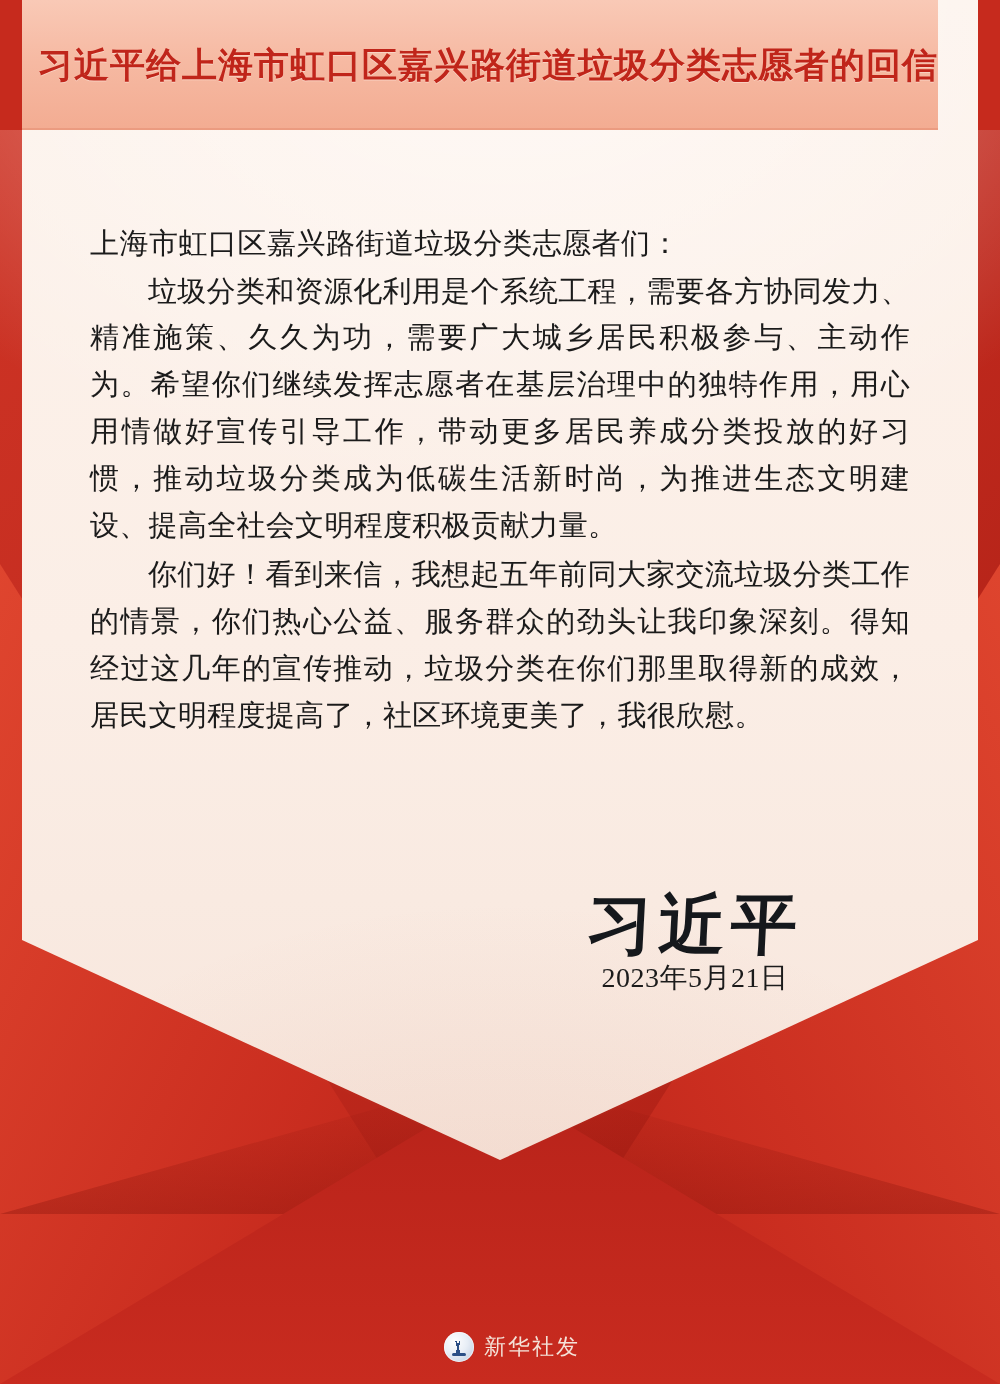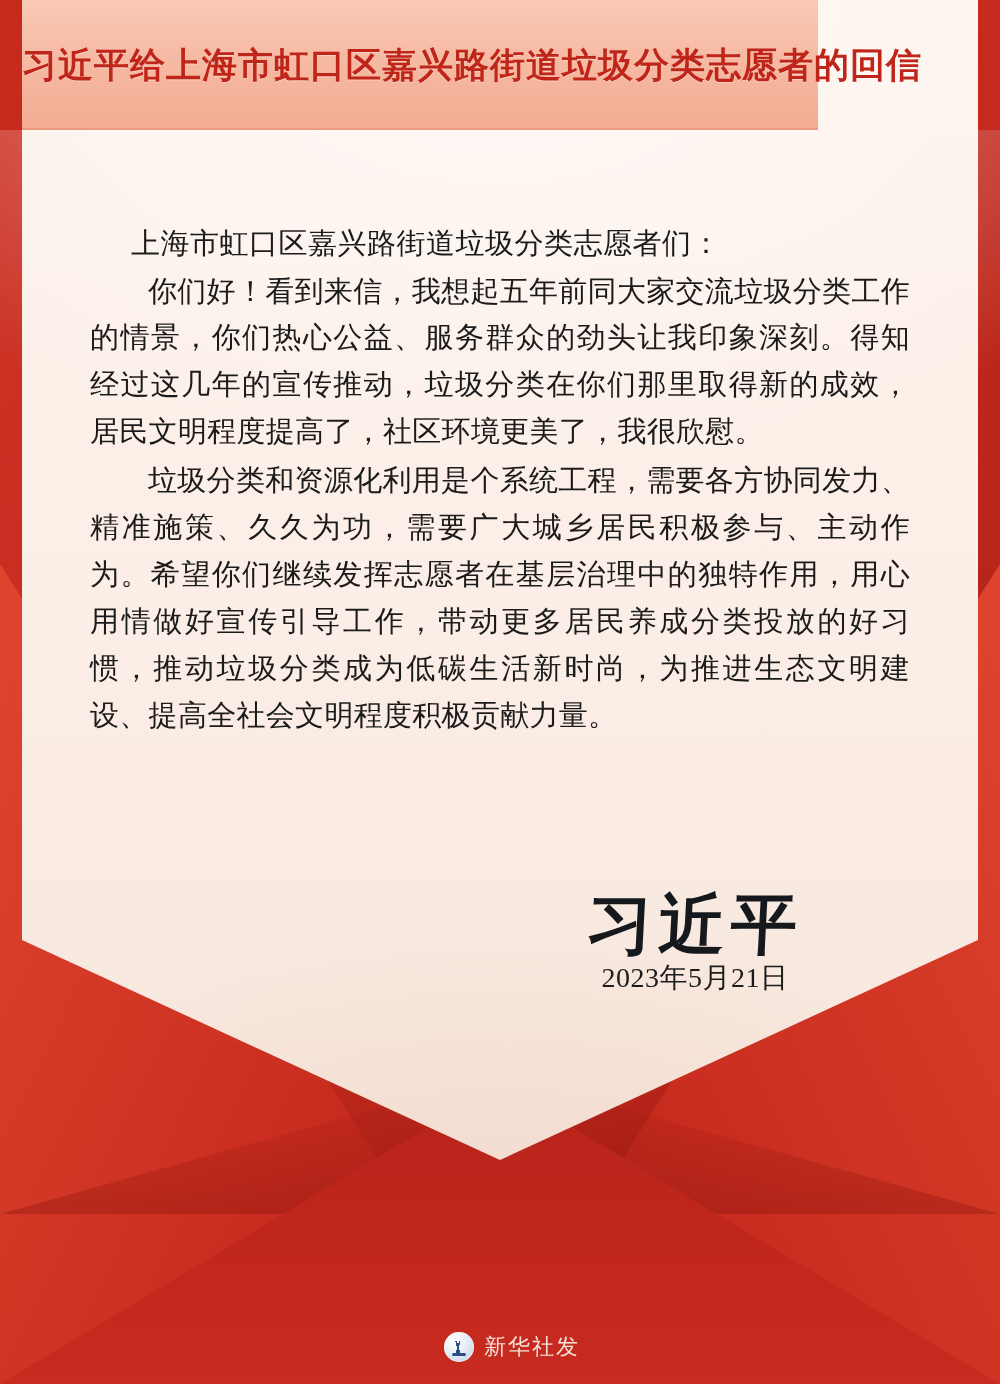--- a/index.html
+++ b/index.html
@@ -92,26 +92,26 @@
       radial-gradient(90% 50% at 50% 100%, rgba(190,80,50,.12) 0%, rgba(255,255,255,0) 70%);
     clip-path: polygon(0 0, 100% 0, 100% 940px, 50% 1160px, 0 940px);
     pointer-events: none;
   }
 
   
   .title-band {
     position: absolute;
     left: 22px;
     top: 0;
-    width: 796px;
+    width: 916px;
     height: 130px;
     background: linear-gradient(180deg, #f9c9b6 0%, #f6b9a2 48%, #f3ac92 100%);
     display: flex;
     align-items: center;
-    justify-content: flex-start;
+    justify-content: flex-end;
   }
   .title-band::after {
     content: "";
     position: absolute;
     left: 0; right: 0; bottom: 0;
     height: 2px;
     background: rgba(200,80,50,.18);
   }
   .poster-title {
     font-family: "Liberation Serif", "DejaVu Serif", serif;
@@ -146,21 +146,20 @@
     position: absolute;
     left: 90px;
     top: 222px;
     width: 820px;
   }
   .salutation {
     font-size: 29px;
     line-height: 1.5;
     color: #1b1b1b;
     letter-spacing: .5px;
-    margin-left: 41px;
   }
   .para {
     font-size: 29px;
     line-height: 1.62;
     color: #1b1b1b;
     text-indent: 2em;
     letter-spacing: .3px;
     text-align: justify;
     text-justify: inter-ideograph;
     margin-top: 2px;
@@ -250,22 +249,22 @@
 
   <div class="band-edge"></div>
   <div class="band-edge-r"></div>
 
   <div class="title-band">
     <div class="poster-title">习近平给上海市虹口区嘉兴路街道垃圾分类志愿者的回信</div>
   </div>
 
   <div class="letter">
     <div class="salutation">上海市虹口区嘉兴路街道垃圾分类志愿者们：</div>
+    <p class="para">垃圾分类和资源化利用是个系统工程，需要各方协同发力、精准施策、久久为功，需要广大城乡居民积极参与、主动作为。希望你们继续发挥志愿者在基层治理中的独特作用，用心用情做好宣传引导工作，带动更多居民养成分类投放的好习惯，推动垃圾分类成为低碳生活新时尚，为推进生态文明建设、提高全社会文明程度积极贡献力量。</p>
     <p class="para">你们好！看到来信，我想起五年前同大家交流垃圾分类工作的情景，你们热心公益、服务群众的劲头让我印象深刻。得知经过这几年的宣传推动，垃圾分类在你们那里取得新的成效，居民文明程度提高了，社区环境更美了，我很欣慰。</p>
-    <p class="para">垃圾分类和资源化利用是个系统工程，需要各方协同发力、精准施策、久久为功，需要广大城乡居民积极参与、主动作为。希望你们继续发挥志愿者在基层治理中的独特作用，用心用情做好宣传引导工作，带动更多居民养成分类投放的好习惯，推动垃圾分类成为低碳生活新时尚，为推进生态文明建设、提高全社会文明程度积极贡献力量。</p>
   </div>
 
   <div class="sign-wrap">
     <div class="signature">习近平</div>
     <div class="sign-date">2023年5月21日</div>
   </div>
 
   <div class="credit">
     <span class="credit-logo"></span>
     <span class="credit-text">新华社发</span>

